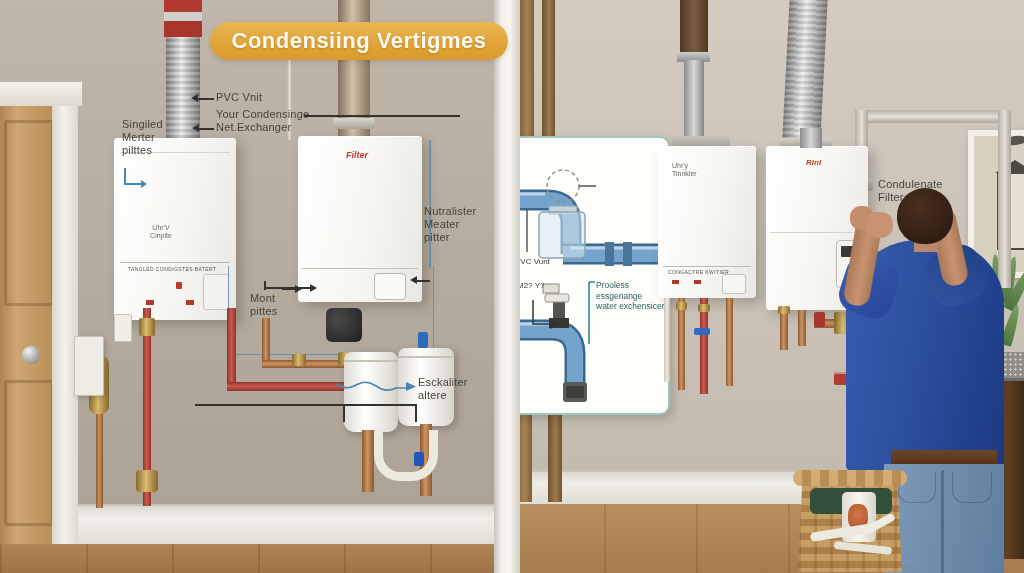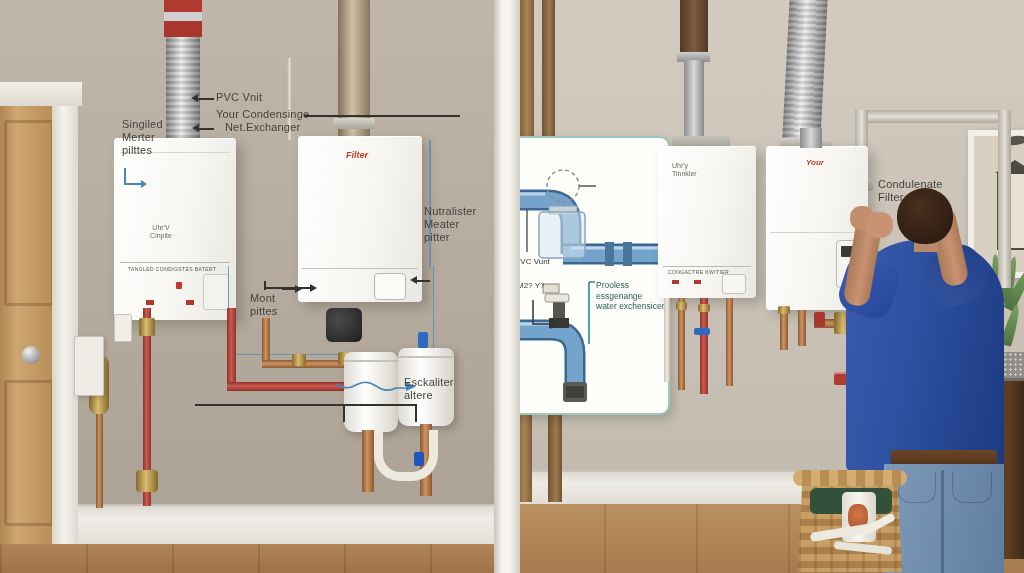--- a/index.html
+++ b/index.html
@@ -139,28 +139,28 @@
   <div class="abs" style="left:141px;top:180px;width:0;height:0;border-top:4px solid transparent;border-bottom:4px solid transparent;border-left:6px solid #4a86b4;"></div>
   <svg class="abs" style="left:332px;top:372px" width="86" height="24">
     <path d="M4,12 q10,7 20,1 t20,1 t20,2 l12,0" stroke="#4a86b4" fill="none" stroke-width="1.6"></path>
     <path d="M74,10 l10,4.5 -10,4.5 z" fill="#4a86b4"></path>
   </svg>
 
   <div class="abs lbl" style="left:86px;top:118px;margin-left:36px;">Singiled
 Merter
 pilttes</div>
   <div class="abs lbl" style="left:216px;top:91px;">PVC Vnit</div>
-  <div class="abs lbl" style="left:216px;top:108px;text-align:center;">Your Condensinge
+  <div class="abs lbl" style="left:216px;top:108px;">Your Condensinge
 Net.Exchanger</div>
   <div class="abs lbl" style="left:424px;top:182px;margin-top:23px;">Nutralister
 Meater
 pitter</div>
   <div class="abs lbl" style="left:250px;top:292px;">Mont
 pittes</div>
-  <div class="abs lbl" style="left:404px;top:376px;">Esckaliter
+  <div class="abs lbl" style="left:418px;top:376px;">Esckaliter
 altere</div>
 
   <div class="abs" style="left:512px;top:0;width:512px;height:573px;
               background:linear-gradient(180deg,#d3cbc0 0%,#c9c1b5 55%,#bfb7ab 100%);"></div>
   <div class="abs" style="left:512px;top:500px;width:512px;height:73px;
               background:repeating-linear-gradient(90deg,rgba(60,35,10,.15) 0 2px,transparent 2px 92px),
                          linear-gradient(180deg,#bb9161,#a67c4e);"></div>
   <div class="abs" style="left:512px;top:470px;width:475px;height:32px;
               background:linear-gradient(180deg,#dcd9d1,#eeece6 35%,#e0ddd5);border-top:2px solid #c7c3b9;"></div>
 
@@ -247,21 +247,21 @@
   <div class="abs" style="left:664px;top:298px;width:6px;height:84px;background:linear-gradient(90deg,#c9c4ba,#efebe2 50%,#bfbaaf);"></div>
   <div class="abs copperv" style="left:678px;top:298px;width:7px;height:92px;"></div>
   <div class="abs redv" style="left:700px;top:298px;width:8px;height:96px;"></div>
   <div class="abs copperv" style="left:726px;top:298px;width:7px;height:88px;"></div>
   <div class="abs brass" style="left:676px;top:302px;width:11px;height:8px;"></div>
   <div class="abs brass" style="left:698px;top:304px;width:12px;height:8px;"></div>
   <div class="abs" style="left:694px;top:328px;width:16px;height:7px;background:#2d6bc0;border-radius:2px;"></div>
 
   <div class="abs heater" style="left:766px;top:146px;width:102px;height:164px;"></div>
   <div class="abs" style="left:800px;top:128px;width:22px;height:20px;background:linear-gradient(90deg,#8d8d8d,#d6d6d6 50%,#868686);"></div>
-  <div class="abs logo" style="left:806px;top:158px;font-size:8px;">Your</div>
+  <div class="abs logo" style="left:806px;top:158px;font-size:8px;">Rinl</div>
   <div class="abs" style="left:770px;top:232px;width:94px;height:1px;background:#d5d2cb;"></div>
   <div class="abs" style="left:836px;top:240px;width:24px;height:46px;background:#f5f4f0;border:1.5px solid #bcb9b1;border-radius:4px;"></div>
   <div class="abs" style="left:841px;top:246px;width:14px;height:11px;background:#3a3a38;border-radius:1px;"></div>
   <div class="abs copperv" style="left:780px;top:310px;width:8px;height:40px;"></div>
   <div class="abs copperv" style="left:798px;top:310px;width:8px;height:36px;"></div>
   <div class="abs" style="left:814px;top:312px;width:11px;height:15px;background:#a8362c;border-radius:2px;"></div>
   <div class="abs brass" style="left:778px;top:306px;width:12px;height:8px;"></div>
 
   <div class="abs lbl" style="left:878px;top:178px;">Condulenate
 Filter</div>
@@ -294,14 +294,17 @@
   <div class="abs" style="left:793px;top:470px;width:114px;height:16px;background:repeating-linear-gradient(90deg,#d4ac71 0 9px,#b98e55 9px 18px);border-radius:8px;"></div>
   <div class="abs" style="left:842px;top:492px;width:34px;height:50px;background:linear-gradient(90deg,#dfdcd3,#f7f5ef 50%,#d8d5cb);border-radius:5px;"></div>
   <div class="abs" style="left:848px;top:504px;width:20px;height:26px;background:radial-gradient(circle at 50% 40%,#d07a45,#b65a33 70%);border-radius:40%;"></div>
   <div class="abs" style="left:810px;top:528px;width:64px;height:9px;background:#eceadf;border-radius:5px;transform:rotate(-9deg);"></div>
   <div class="abs" style="left:834px;top:544px;width:58px;height:8px;background:#e6e3d8;border-radius:5px;transform:rotate(6deg);"></div>
   <div class="abs" style="left:862px;top:520px;width:34px;height:8px;background:#efede3;border-radius:5px;transform:rotate(-28deg);"></div>
 
   <div class="abs" style="left:494px;top:0;width:26px;height:573px;
               background:linear-gradient(90deg,#c8c4ba 0,#f4f2ec 30%,#f8f6f0 60%,#d2cec4 100%);"></div>
 
+  <div class="abs banner" style="left:210px;top:22px;width:298px;height:38px;">
+    <span>Condensiing Vertigmes</span>
+  </div>
 
 </div>
 
 </body></html>

